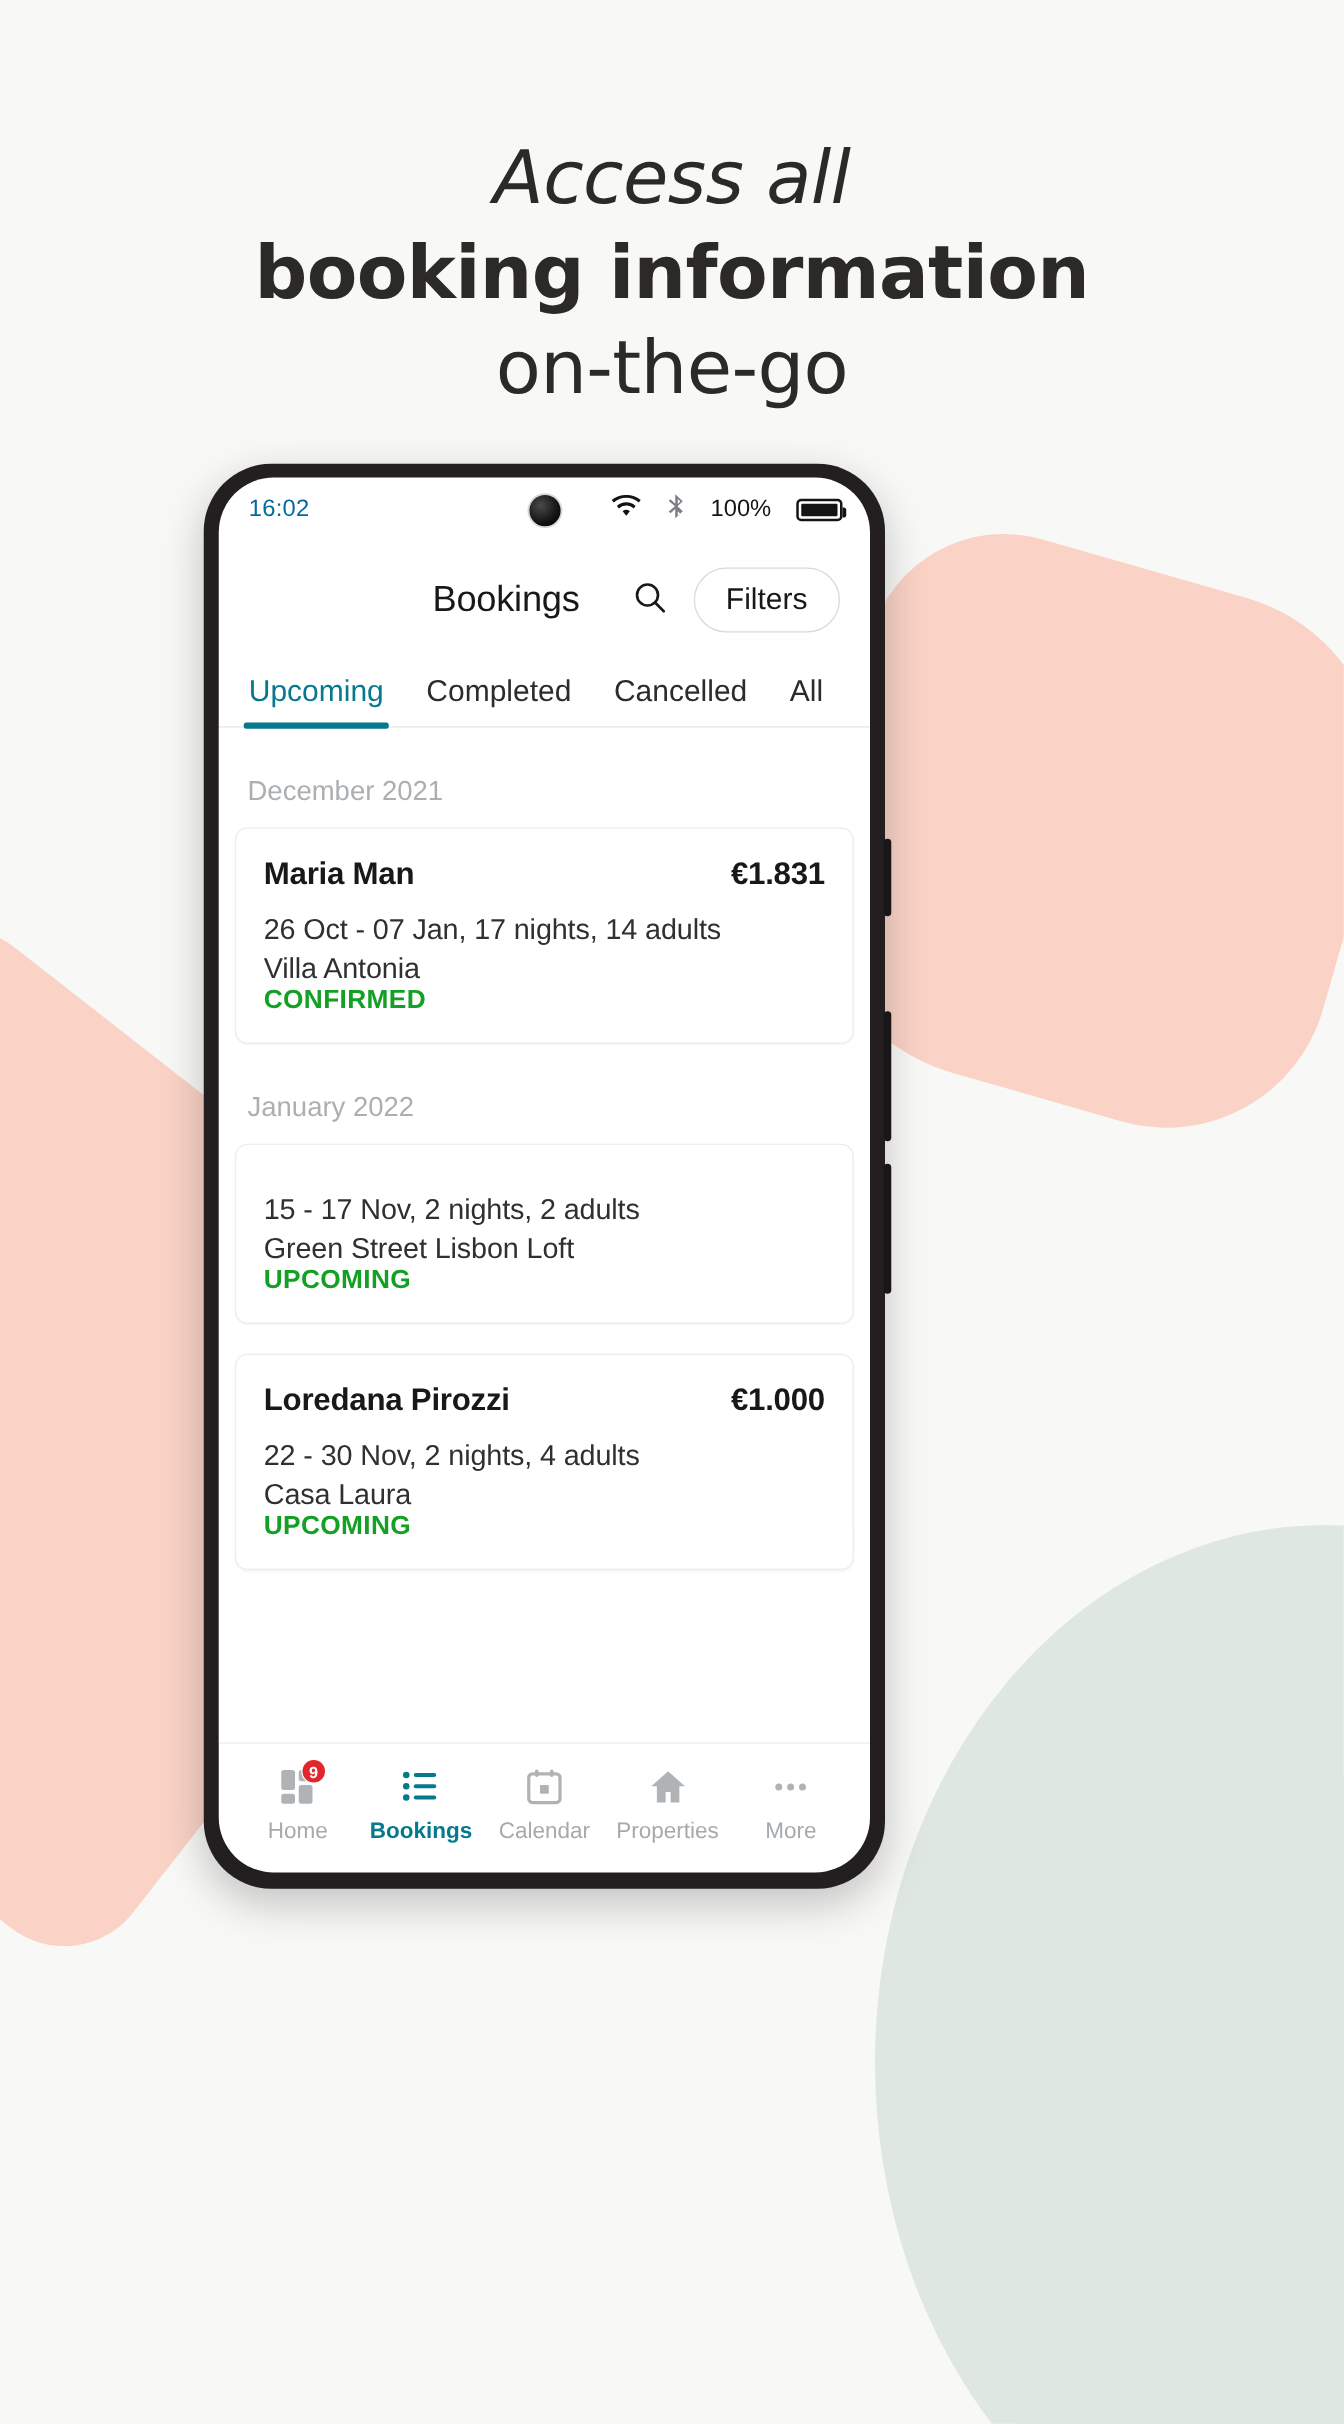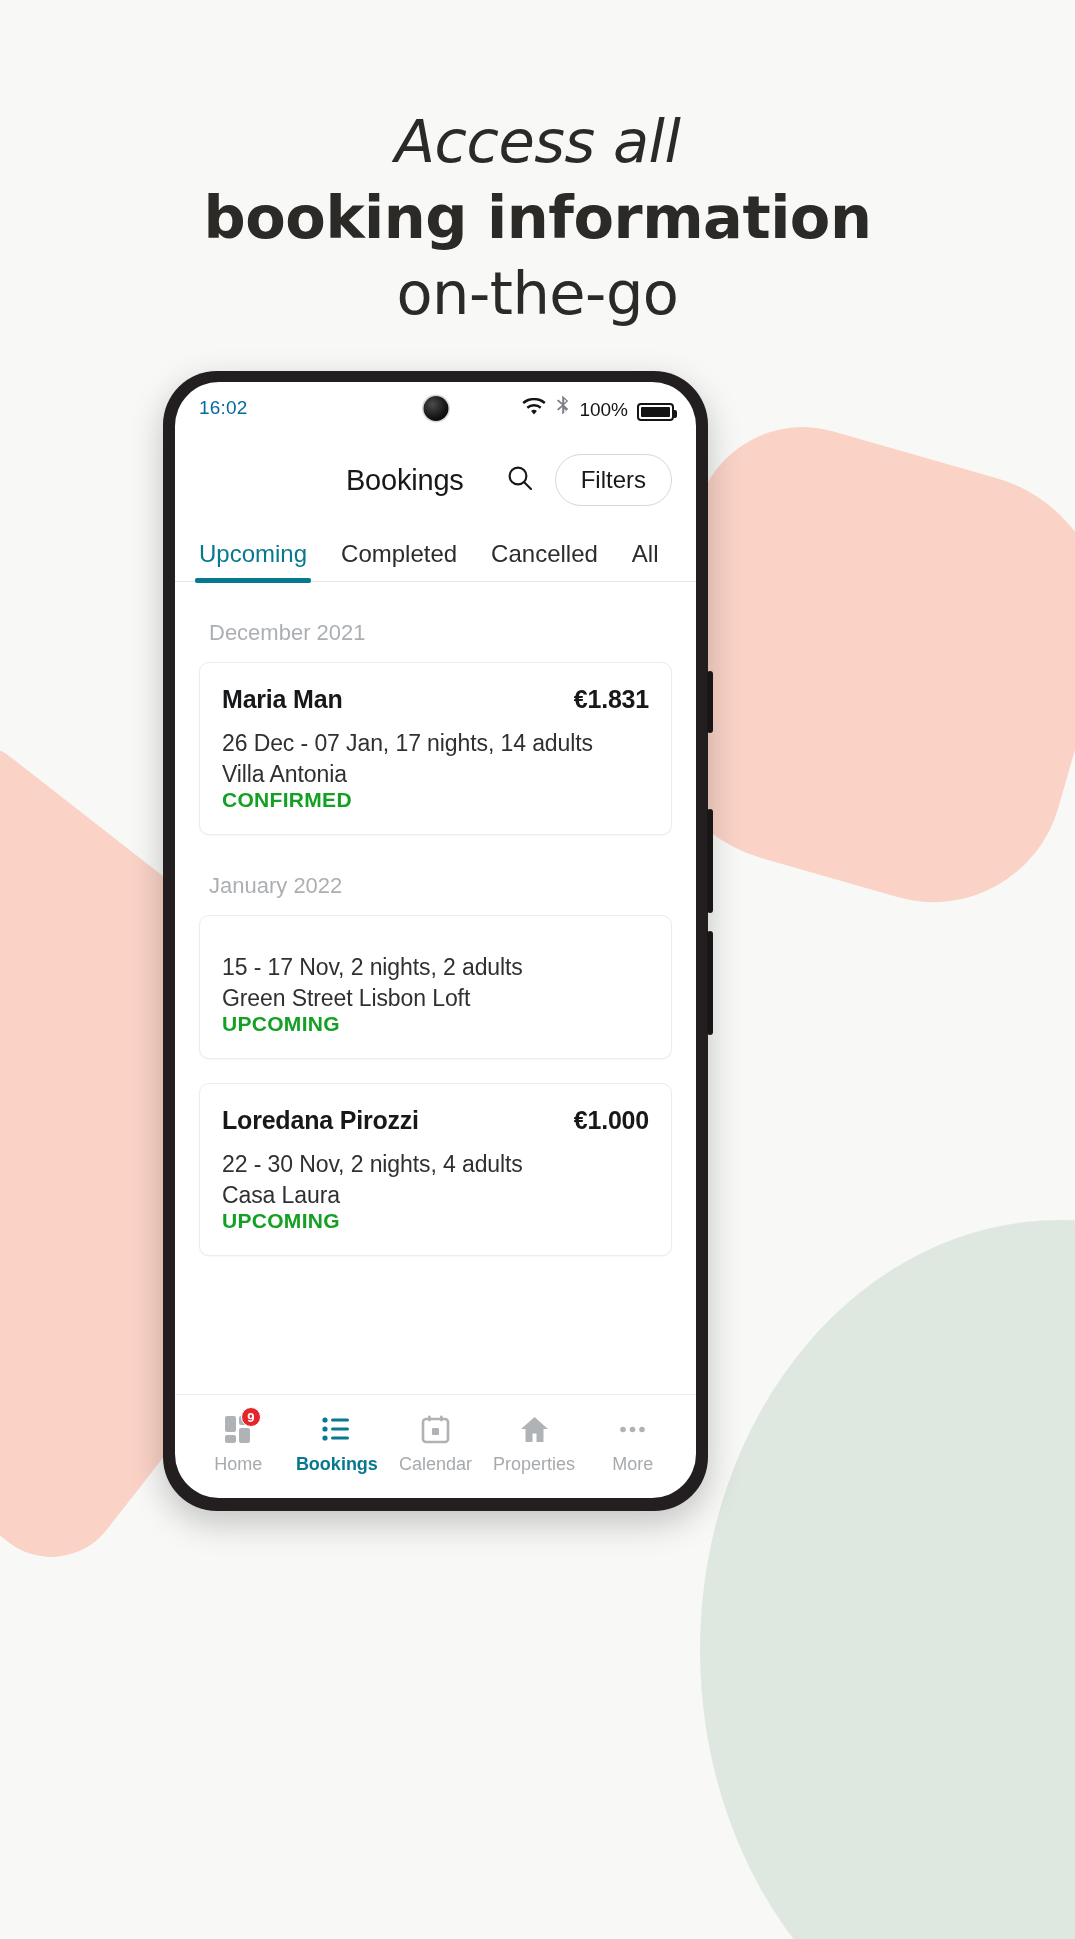--- a/index.html
+++ b/index.html
@@ -82,21 +82,21 @@
 
   
   .statusbar{
     height:52px; flex:0 0 52px;
     display:flex; align-items:center;
     padding:0 22px 0 24px;
     position:relative;
   }
   .sb-time{ font-size:19px; color:#0369a1; letter-spacing:.2px; }
   .sb-right{
-    margin-left:auto; display:flex; align-items:flex-end; gap:9px;
+    margin-left:auto; display:flex; align-items:center; gap:20px;
   }
   .sb-pct{ font-size:19px; color:#141414; }
   .punch{
     position:absolute; left:50%; top:14px;
     transform:translateX(-50%);
     width:25px; height:25px; border-radius:50%;
     background:radial-gradient(circle at 36% 34%, #4a4a4a 0%, #111 62%, #000 100%);
     box-shadow:0 0 0 1.5px #d8d8d8;
   }
   .battery{
@@ -140,21 +140,21 @@
   }
   .tab.active{ color:#07798F; font-weight:400; }
   .tab.active::after{
     content:""; position:absolute; left:-4px; right:-4px; bottom:-1.5px;
     height:5px; background:#07798F; border-radius:2px;
   }
 
   
   .list{
     flex:1 1 auto; overflow:hidden;
-    padding:0 24px;
+    padding:0 13px;
     background:#fff;
   }
   .month{
     font-size:22px; color:#ACAFB2;
     margin:38px 0 16px 10px;
   }
   .card{
     border:1.5px solid #EAECED;
     border-radius:10px;
     background:#fff;
@@ -261,21 +261,21 @@
     </div>
 
     <div class="list">
 
       <div class="month">December 2021</div>
       <div class="card">
         <div class="card-top">
           <div class="guest">Maria Man</div>
           <div class="price">€1.831</div>
         </div>
-        <div class="detail">26 Dec - 07 Jan, 17 nights, 14 adults</div>
+        <div class="detail">26 Oct - 07 Jan, 17 nights, 14 adults</div>
         <div class="property">Villa Antonia</div>
         <div class="status">CONFIRMED</div>
       </div>
 
       <div class="month">January 2022</div>
       <div class="card">
         <div class="detail">15 - 17 Nov, 2 nights, 2 adults</div>
         <div class="property">Green Street Lisbon Loft</div>
         <div class="status">UPCOMING</div>
       </div>

